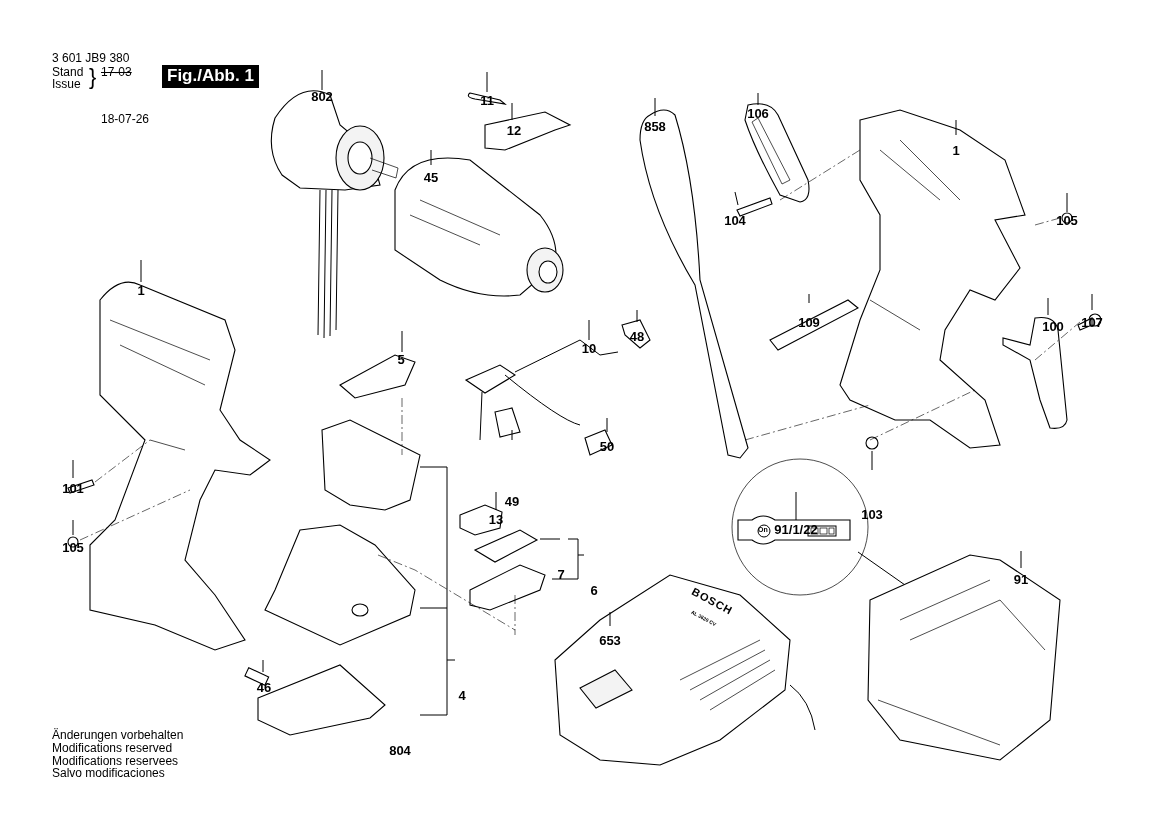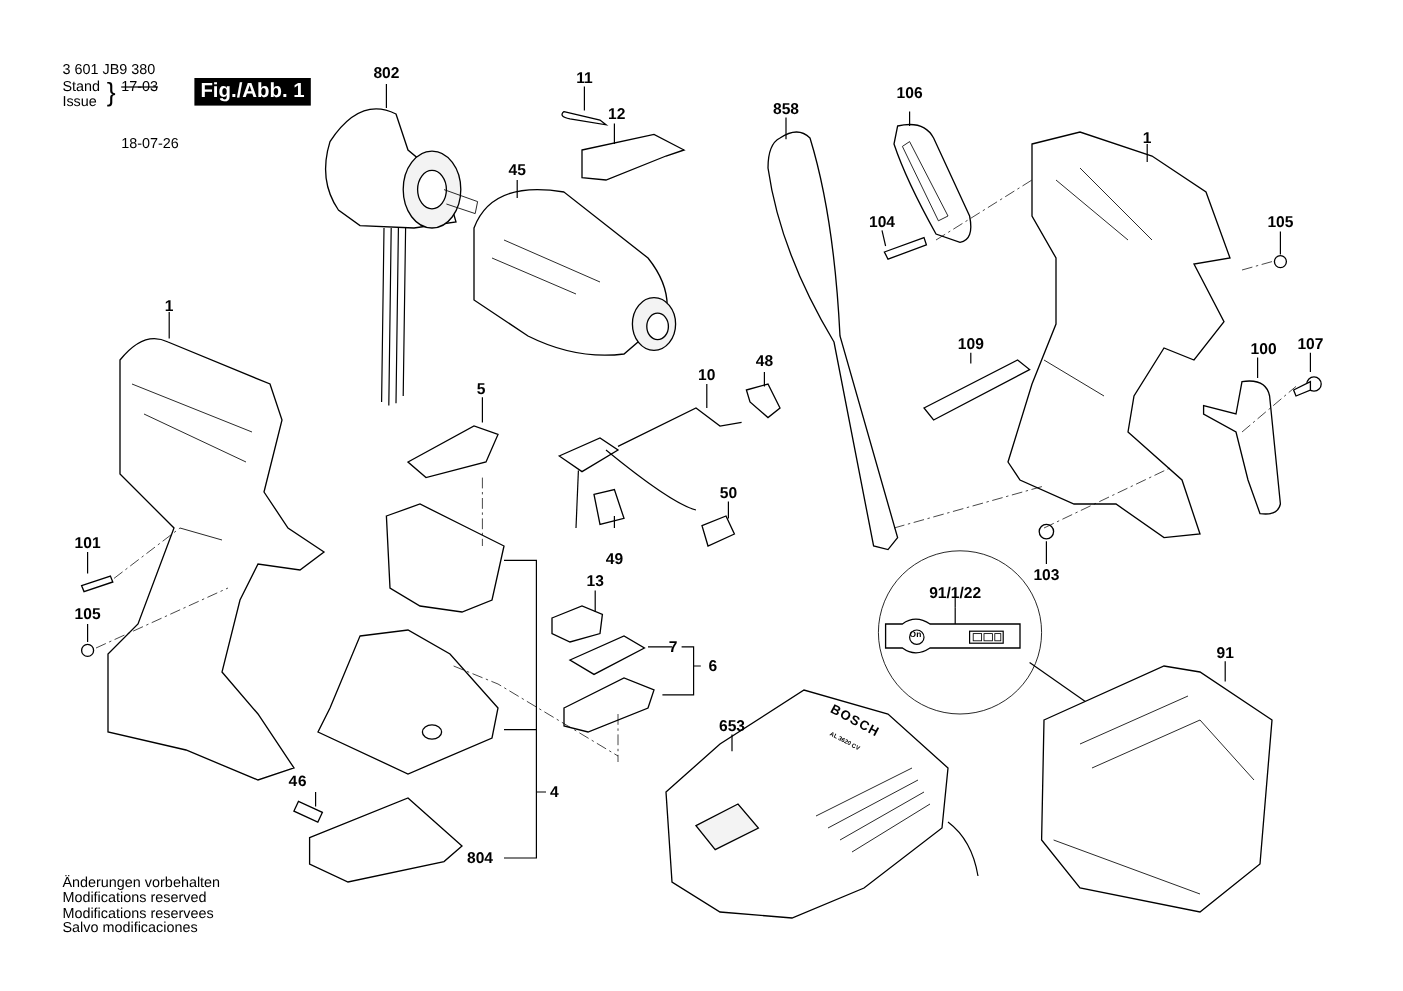--- a/index.html
+++ b/index.html
@@ -1,19 +1,19 @@
 <!DOCTYPE html>
 <html><head>
 <meta charset="utf-8">
 <style>
   html,body{margin:0;padding:0;background:#fff;}
   body{width:1169px;height:826px;position:relative;overflow:hidden;font-family:"Liberation Sans",sans-serif;color:#000;}
   .hdr{position:absolute;font-size:12px;line-height:13px;}
   .fig{position:absolute;left:162px;top:65px;background:#000;color:#fff;font-weight:bold;font-size:17px;padding:1px 5px 2px 5px;}
-  .lbl{position:absolute;font-weight:bold;font-size:13px;line-height:14px;transform:translateX(-50%);white-space:nowrap;}
+  .lbl{position:absolute;font-weight:bold;font-size:13px;line-height:14px;transform:translateX(-50%);white-space:nowrap;margin-top:36px;}
   .notes{position:absolute;left:52px;top:729px;font-size:12px;line-height:12.8px;}
   svg#art{position:absolute;left:0;top:0;}
   .ln{fill:none;stroke:#000;stroke-width:1;}
   .thin{fill:none;stroke:#000;stroke-width:0.7;}
   .dash{fill:none;stroke:#000;stroke-width:0.6;stroke-dasharray:9 3 2 3;}
   .part{fill:#fff;stroke:#000;stroke-width:1.1;}
   .grey{fill:#f3f3f3;stroke:#000;stroke-width:1.1;}
 </style>
 </head>
 <body>
@@ -138,21 +138,21 @@
 <div class="lbl" style="left:73px;top:505px;">105</div>
 <div class="lbl" style="left:401px;top:317px;">5</div>
 <div class="lbl" style="left:589px;top:306px;">10</div>
 <div class="lbl" style="left:637px;top:294px;">48</div>
 <div class="lbl" style="left:512px;top:459px;">49</div>
 <div class="lbl" style="left:607px;top:404px;">50</div>
 <div class="lbl" style="left:496px;top:477px;">13</div>
 <div class="lbl" style="left:561px;top:532px;">7</div>
 <div class="lbl" style="left:594px;top:548px;">6</div>
 <div class="lbl" style="left:462px;top:653px;">4</div>
-<div class="lbl" style="left:248px;top:645px;font-family:Liberation Mono, monospace;">46</div>
+<div class="lbl" style="left:264px;top:645px;">46</div>
 <div class="lbl" style="left:400px;top:708px;">804</div>
 <div class="lbl" style="left:610px;top:598px;">653</div>
 <div class="lbl" style="left:796px;top:487px;">91/1/22</div>
 <div class="lbl" style="left:1021px;top:537px;">91</div>
 
 <div style="position:absolute;left:758px;top:526px;font-size:7px;font-weight:bold;">On</div>
 <div style="position:absolute;left:690px;top:595px;font-size:11px;font-weight:bold;transform:rotate(28deg);letter-spacing:1px;">BOSCH</div>
 <div style="position:absolute;left:690px;top:615px;font-size:5px;font-weight:bold;transform:rotate(28deg);">AL 3620 CV</div>
 
 <div class="notes">

